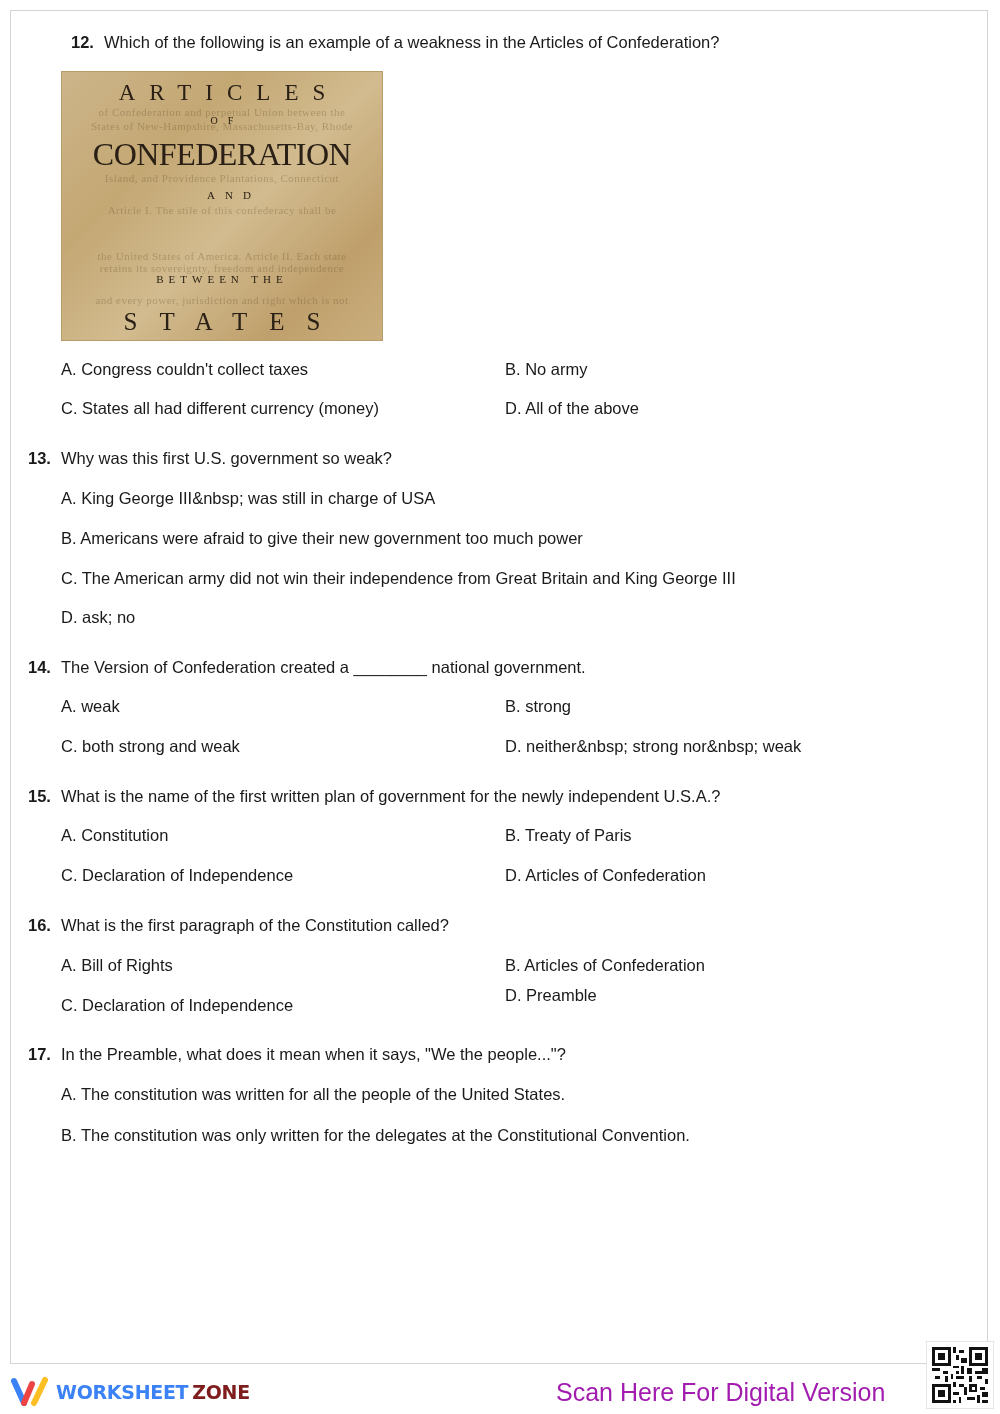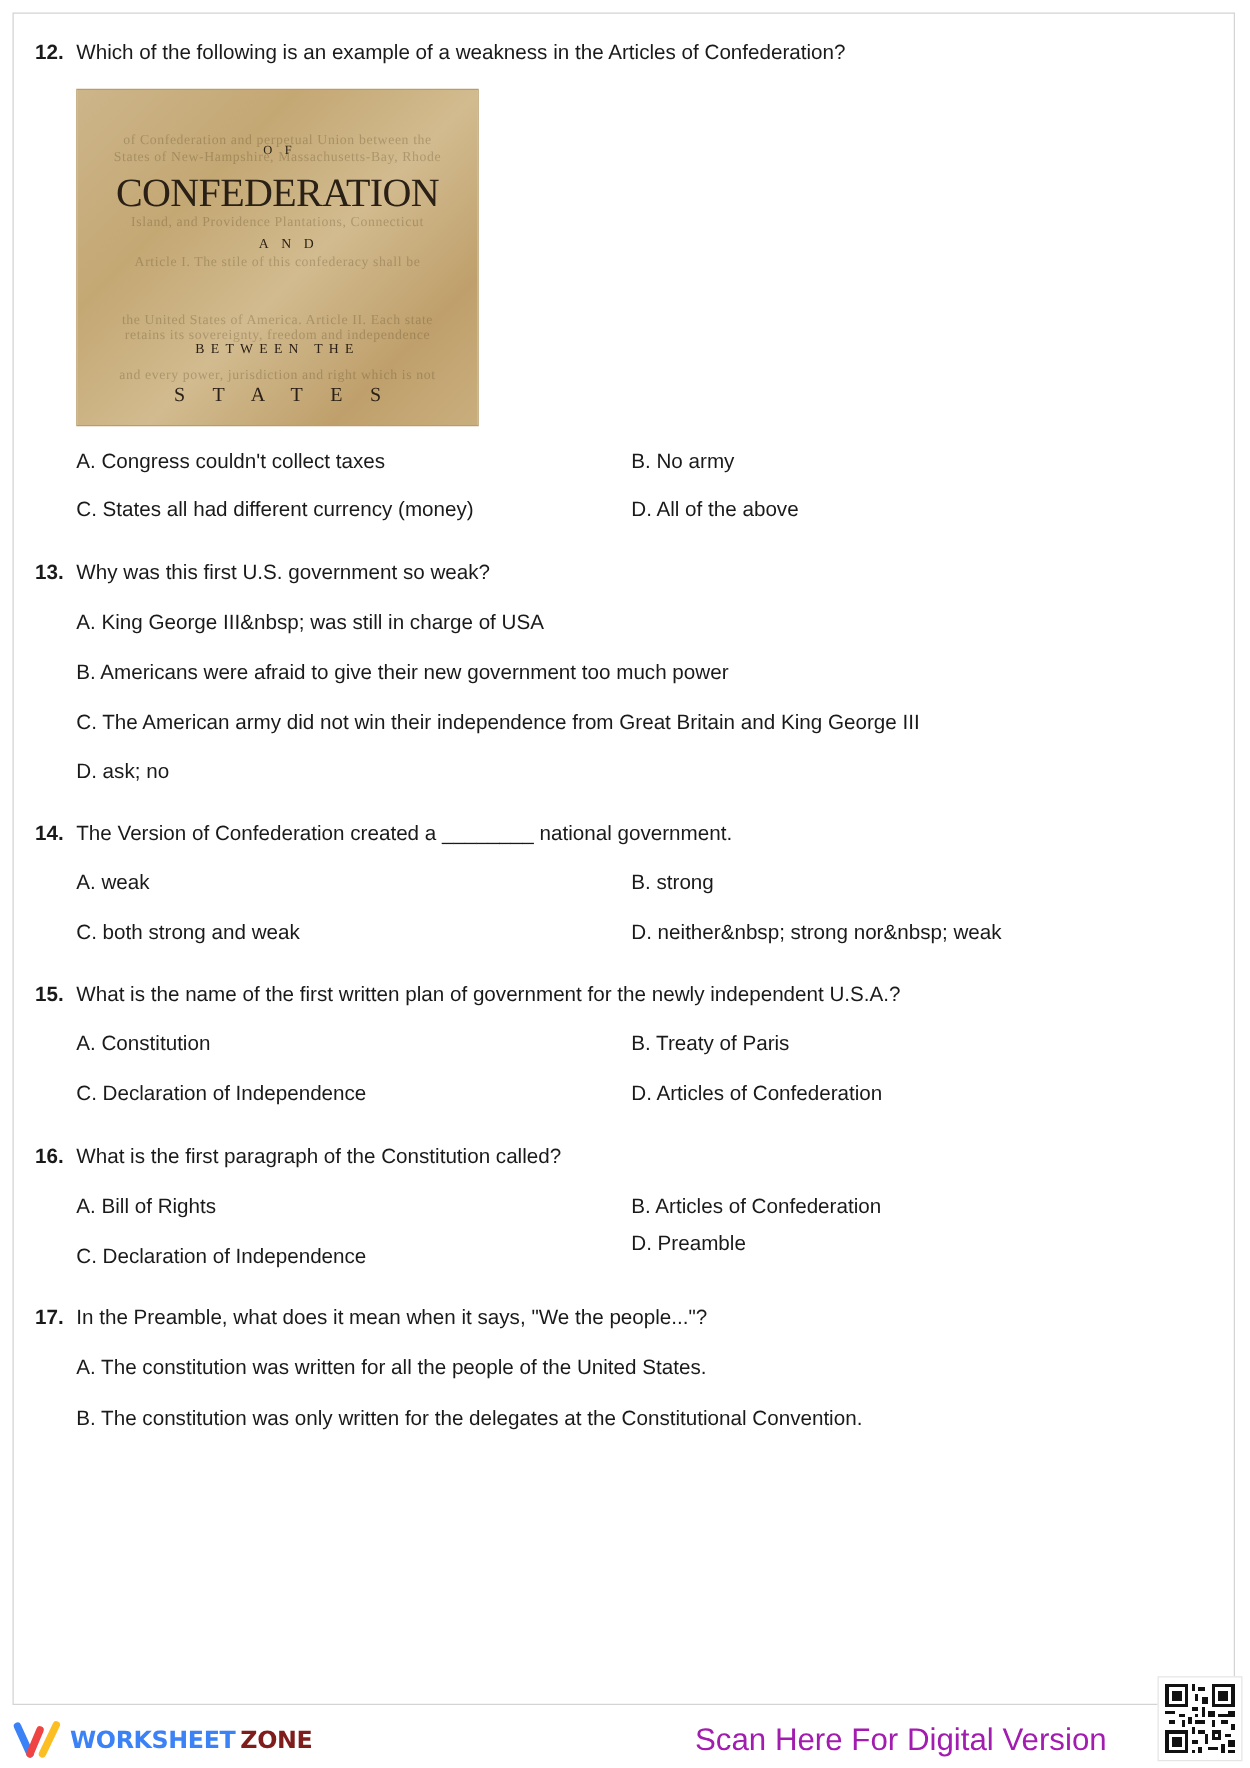--- a/index.html
+++ b/index.html
@@ -18,46 +18,47 @@
                font-family:"Liberation Serif","DejaVu Serif",serif; color:#2a2016; text-align:center; }
   .image-box .faint { position:absolute; left:0; right:0; color:rgba(80,60,30,0.28);
                       font-size:11px; letter-spacing:0.5px; }
   .image-box .l { position:absolute; left:0; right:0; }
   .img-articles { top:8px; font-size:23px; letter-spacing:14px; padding-left:14px; }
   .img-of { top:43px; font-size:10px; letter-spacing:10px; padding-left:10px; }
   .img-conf { top:64px; font-size:32px; letter-spacing:-0.5px; font-weight:normal; }
   .img-and { top:117px; font-size:11px; letter-spacing:10px; padding-left:24px; }
   .img-perp { top:150px; font-size:22px; letter-spacing:4px; }
   .img-between { top:201px; font-size:11px; letter-spacing:5px; padding-left:0; }
-  .img-states { top:236px; font-size:16px; letter-spacing:22px; padding-left:22px; }
+  .img-states { top:236px; font-size:25px; letter-spacing:22px; padding-left:22px; }
   .footer-logo { position:absolute; left:10px; top:1376px; height:32px; display:flex; align-items:center; }
   .logo-text { font-family:"DejaVu Sans", sans-serif; font-weight:bold; font-size:19px; letter-spacing:-0.3px; margin-left:6px; }
   .logo-text .w { color:#3b82f6; }
   .logo-text .z { color:#7f1d1d; margin-left:4px; }
   .scan-text { position:absolute; left:556px; top:1378px; font-size:25px; color:#a21caf;
                font-family:"Liberation Sans", sans-serif; }
   .qr { position:absolute; left:926px; top:1341px; width:68px; height:68px; background:#fff;
         border:1px solid #e5e5e5; box-sizing:border-box; }
 </style>
 </head>
 <body>
 
 <div class="frame"></div>
 
-<div class="q" style="top:32px;">
+<div class="q" style="top:32px;margin-left:43px;">
   <span class="num">12.</span><span>Which of the following is an example of a weakness in the Articles of Confederation?</span>
 </div>
 <div class="image-box">
   <div class="faint" style="top:34px;">of Confederation and perpetual Union between the</div>
   <div class="faint" style="top:48px;">States of New-Hampshire, Massachusetts-Bay, Rhode</div>
   <div class="faint" style="top:100px;">Island, and Providence Plantations, Connecticut</div>
   <div class="faint" style="top:132px;">Article I. The stile of this confederacy shall be</div>
   <div class="faint" style="top:178px;">the United States of America. Article II. Each state</div>
   <div class="faint" style="top:190px;">retains its sovereignty, freedom and independence</div>
   <div class="faint" style="top:222px;">and every power, jurisdiction and right which is not</div>
+  <div class="l img-articles">ARTICLES</div>
   <div class="l img-of">OF</div>
   <div class="l img-conf">CONFEDERATION</div>
   <div class="l img-and">AND</div>
   <div class="l img-between">BETWEEN THE</div>
   <div class="l img-states">STATES</div>
 </div>
 <div class="opt col-a" style="top:359px;">A. Congress couldn't collect taxes</div>
 <div class="opt col-b" style="top:359px;">B. No army</div>
 <div class="opt col-a" style="top:398px;">C. States all had different currency (money)</div>
 <div class="opt col-b" style="top:398px;">D. All of the above</div>

